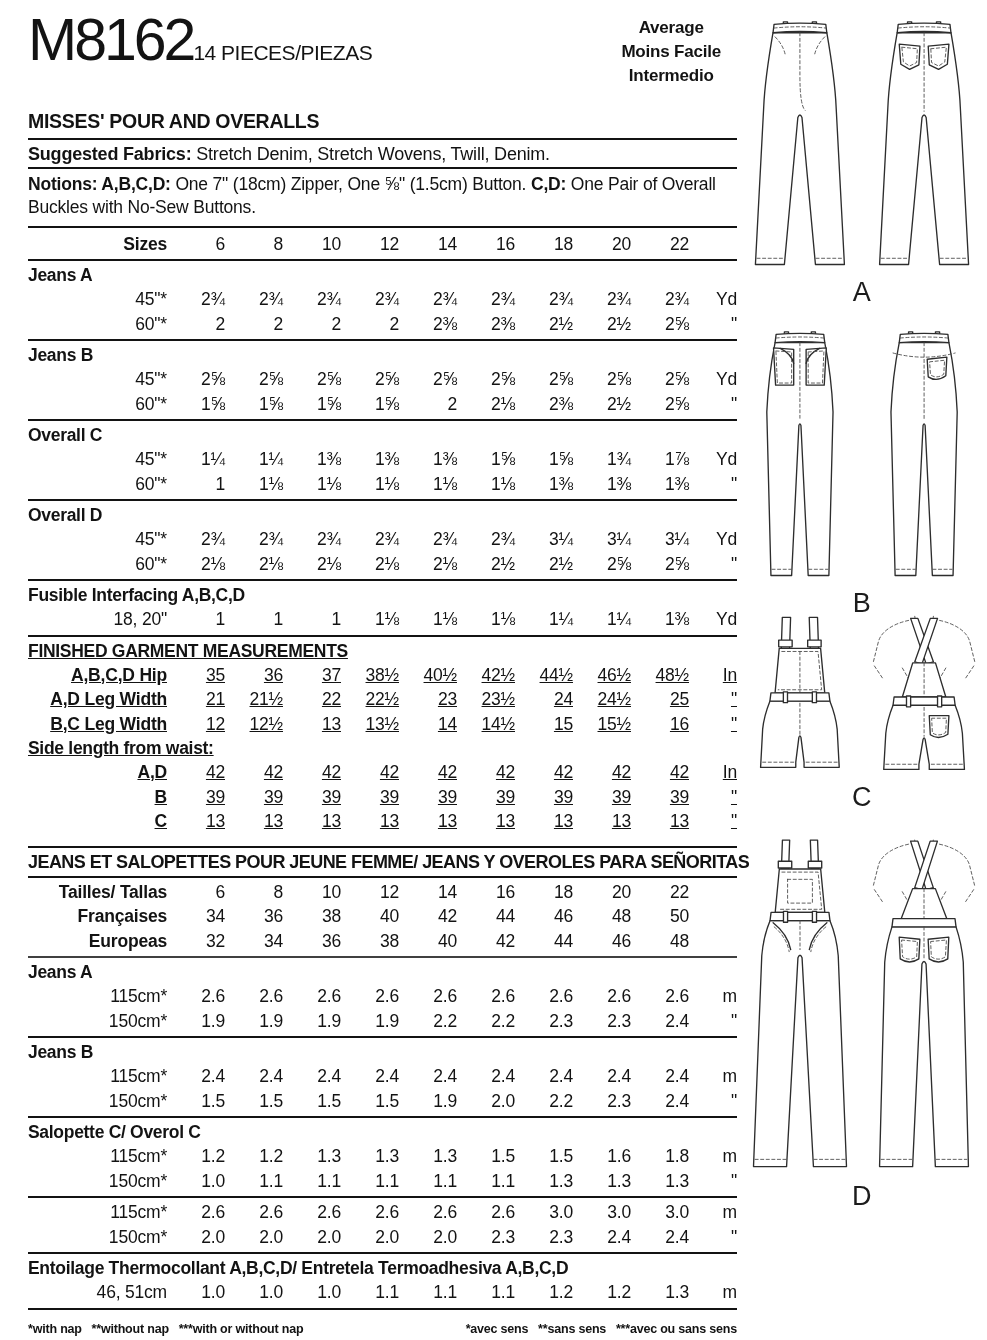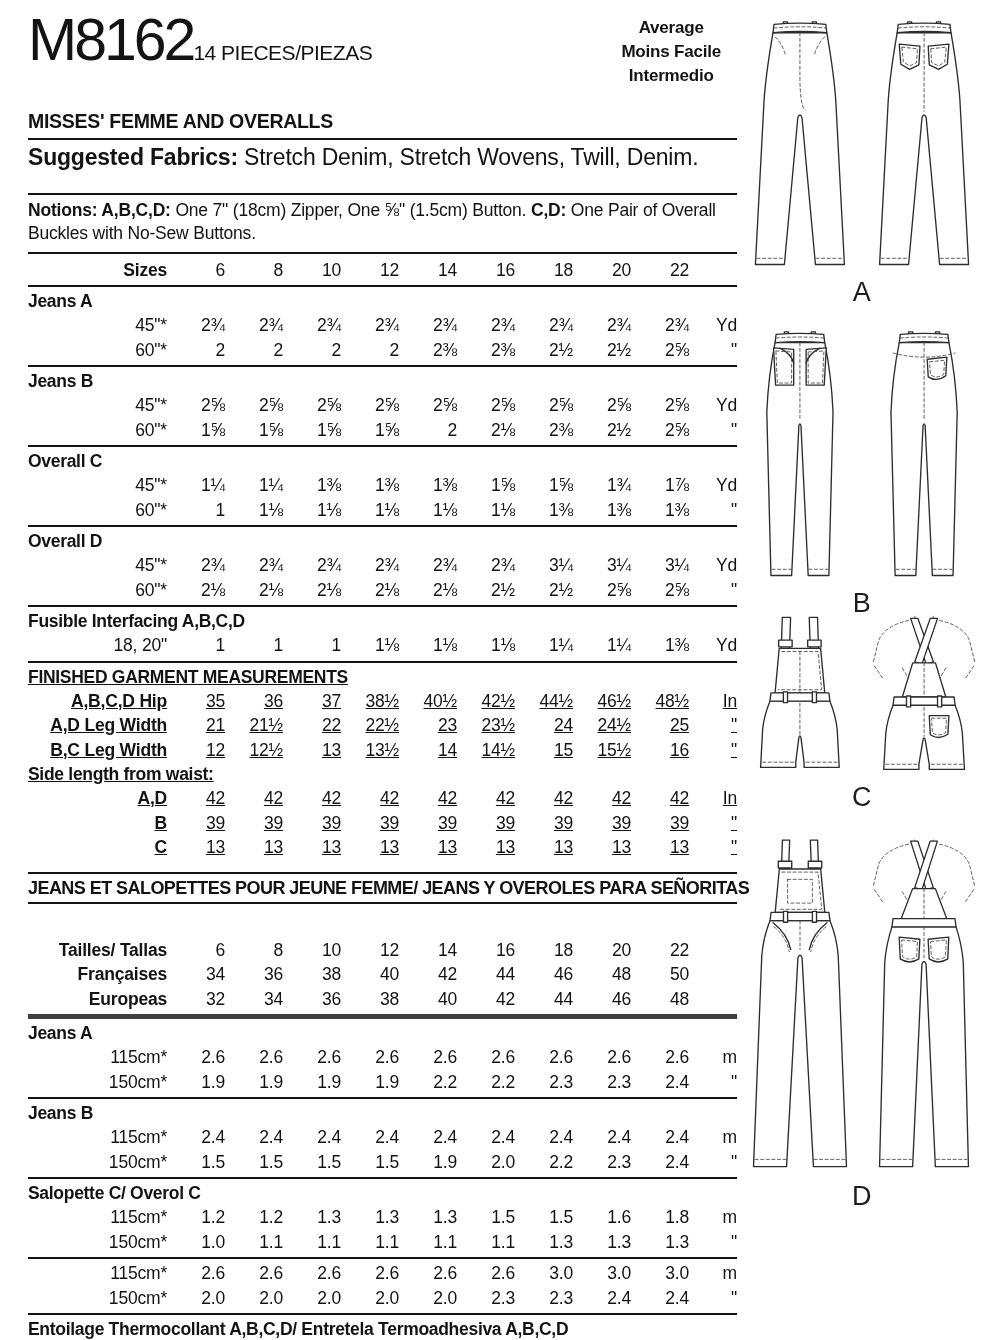--- a/index.html
+++ b/index.html
@@ -12,35 +12,35 @@
   .content{position:absolute;left:28px;top:10px;width:709px;}
 
   
   .hdr{position:relative;height:98px;}
   .pattern-number{font-size:59px;font-weight:400;letter-spacing:-3px;line-height:1.05;display:inline-block;text-align:center;}
   .pieces{display:inline-block;font-size:21px;letter-spacing:-0.5px;vertical-align:baseline;}
   .difficulty{position:absolute;right:16px;top:6px;text-align:center;font-weight:700;font-size:17px;line-height:1.4;letter-spacing:-0.2px;}
 
   .page-title{font-size:19.5px;font-weight:700;letter-spacing:-0.3px;padding:2px 0 5px;}
   .rule{border-top:2px solid #131313;}
-  .fabrics{font-size:23px;padding:4px 0 22px;letter-spacing:-0.2px;}
+  .fabrics{font-size:18px;padding:4px 0 2px;letter-spacing:-0.2px;}
   .notions{font-size:17.5px;padding:4px 0 6px;line-height:1.33;letter-spacing:-0.2px;}
   .fabrics b,.notions b{font-weight:700;}
 
   
   .ytable{border-top:2px solid #131313;}
   .trow{display:grid;grid-template-columns:139px repeat(9,58px) 1fr;line-height:24.5px;font-size:17.5px;letter-spacing:-0.2px;text-align:right;}
   .trow .tlabel{white-space:nowrap;}
   .trow .tlabel.b{font-weight:700;}
   .sizes-row{border-bottom:2px solid #131313;padding:4px 0 3px;}
   .tsection{border-bottom:2px solid #131313;padding:2px 0 3px;}
   .stitle{font-size:17.5px;font-weight:700;line-height:23px;padding-top:1px;letter-spacing:-0.3px;white-space:nowrap;}
   .fgm{padding:2px 0 12px;text-decoration:underline;}
   .metric-heading{border-top:2px solid #131313;border-bottom:2px solid #131313;font-weight:700;font-size:18px;line-height:26px;padding:1px 0;letter-spacing:-0.55px;white-space:nowrap;}
-  .metric-sizes{border-bottom:5px solid #404040;padding:2px 0 3px;margin-top:32px;}
+  .metric-sizes{border-bottom:2px solid #404040;padding:2px 0 3px;}
 
   
   .footnotes{display:flex;justify-content:space-between;align-items:flex-start;padding-top:9px;font-size:12.5px;font-weight:700;line-height:1.75;letter-spacing:-0.2px;}
   .footnotes span{white-space:pre;display:block;}
 
   
   .illustrations{position:absolute;left:742px;top:0;width:242px;height:1340px;}
   .view{position:absolute;left:0;width:240px;text-align:center;}
   .view-label{font-size:27px;font-weight:400;color:#1c1c1c;margin-top:2px;letter-spacing:0.5px;}
   .art{display:block;margin:0 auto;}
@@ -55,21 +55,21 @@
 
   <div class="hdr">
     <span class="pattern-number">M8162</span><span class="pieces">14 PIECES/PIEZAS</span>
     <div class="difficulty">
       <div>Average</div>
       <div>Moins Facile</div>
       <div>Intermedio</div>
     </div>
   </div>
 
-  <div class="page-title">MISSES' FEMME AND OVERALLS</div>
+  <div class="page-title">MISSES' POUR AND OVERALLS</div>
   <div class="rule"></div>
 
   <div class="fabrics"><b>Suggested Fabrics:</b><span> Stretch Denim, Stretch Wovens, Twill, Denim.</span></div>
   <div class="rule"></div>
 
   <div class="notions"><b>Notions: A,B,C,D:</b><span> One 7" (18cm) Zipper, One ⅝" (1.5cm) Button. </span><b>C,D:</b><span> One Pair of Overall Buckles with No-Sew Buttons.</span></div>
 
   <div class="ytable">
       <div class="trow sizes-row">
         <span class="tlabel b">Sizes</span>

